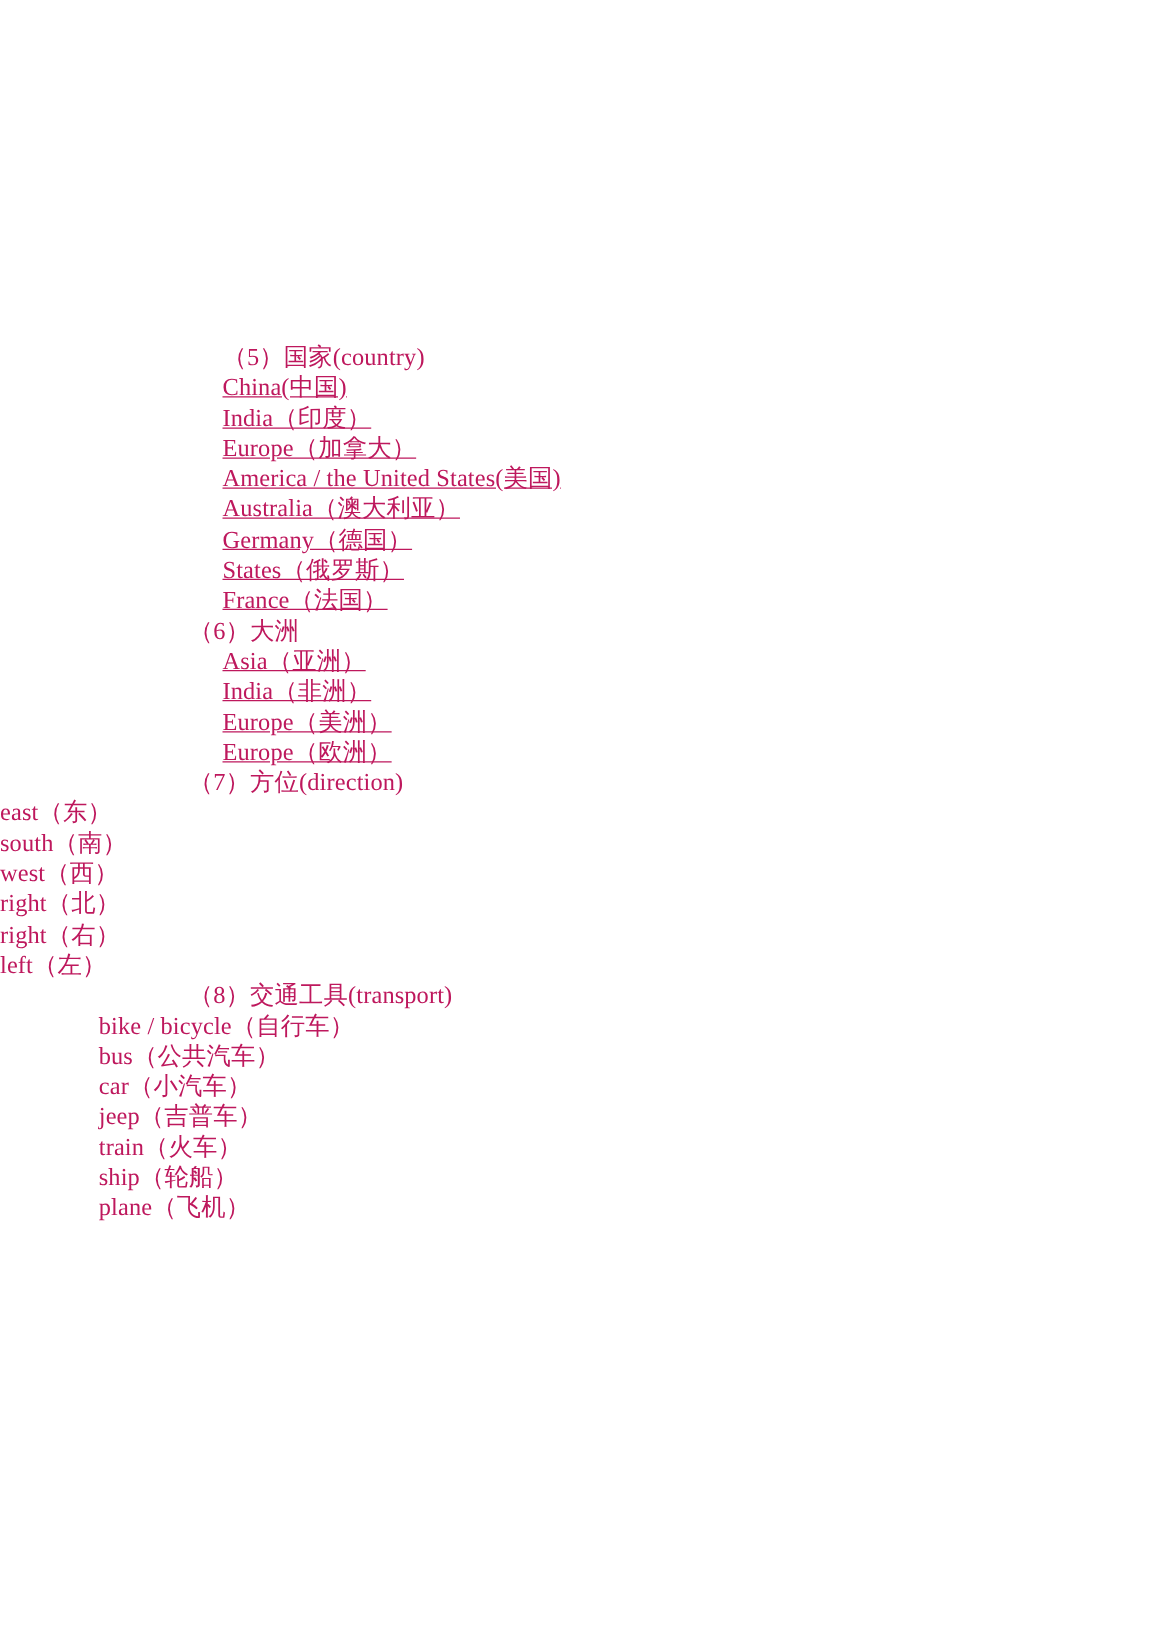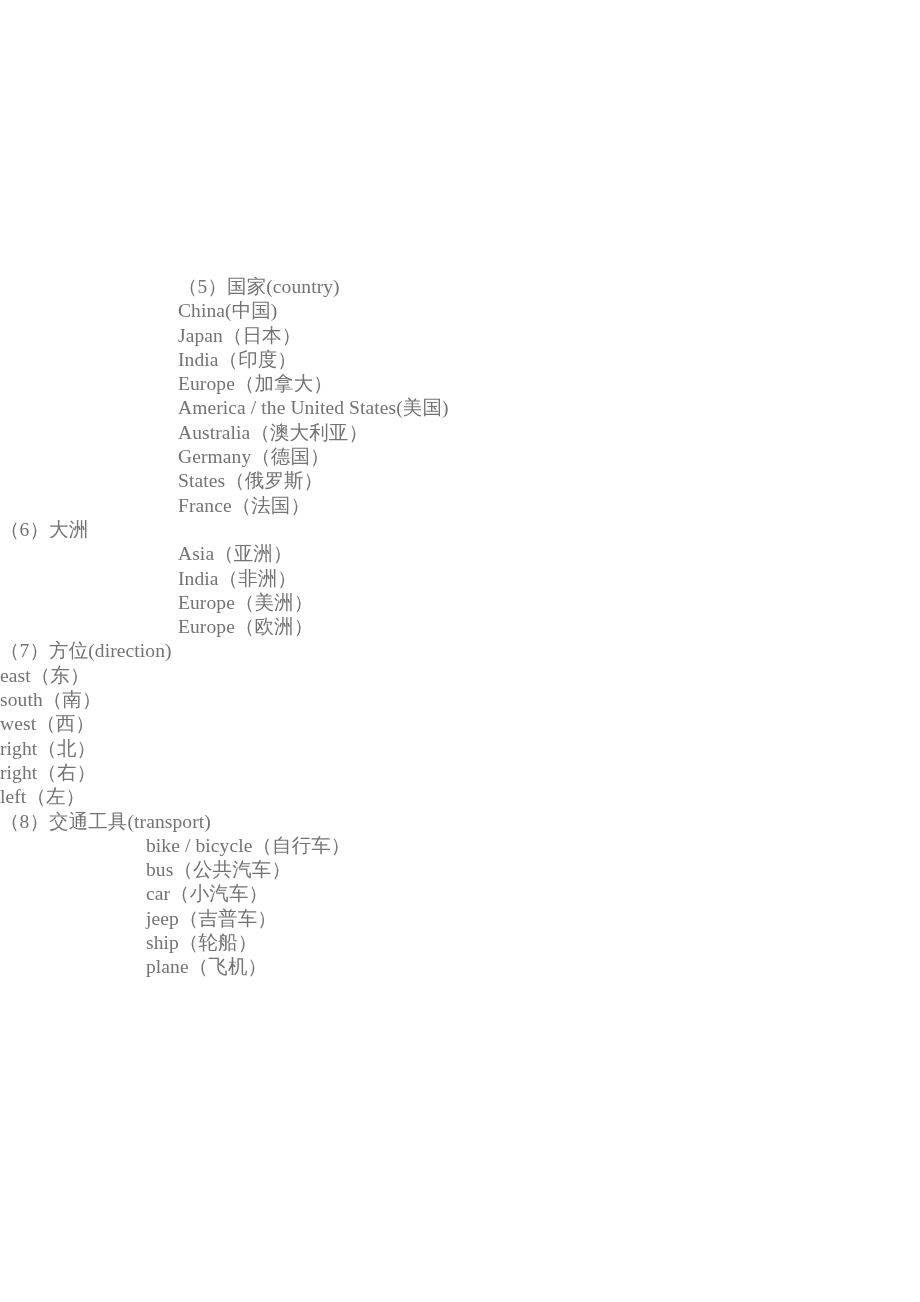--- a/index.html
+++ b/index.html
@@ -9,56 +9,55 @@
     background: #ffffff;
   }
   .page {
     position: relative;
     width: 920px;
     height: 1302px;
     background: #ffffff;
     margin: 0 auto;
     overflow: hidden;
     font-family: "Liberation Serif", "DejaVu Serif", serif;
-    color: #737373;
+    color: #be185d;
     -webkit-font-smoothing: antialiased;
   }
   
   .content {
     position: absolute;
     left: 0;
     top: 275px;
     width: 920px;
   }
   .line {
     font-size: 19.5px;
     line-height: 24.3px;
     height: 24.3px;
     white-space: pre;
     letter-spacing: 0.1px;
   }
   
   .lvl-heading-a { padding-left: 178px; }  
-  .lvl-heading-b { }  
-  .lvl-item-a    { padding-left: 178px; }  
+  .lvl-heading-b { padding-left: 151px; }  
+  .lvl-item-a    { padding-left: 178px; text-decoration: underline; }  
   .lvl-item-b    { }  
-  .lvl-item-c    { padding-left: 104px; margin-left: 42px; }  
+  .lvl-item-c    { padding-left: 79px; }  
   .cjk {
     font-family: "Liberation Serif", "DejaVu Serif", serif;
   }
 </style>
 </head>
 <body>
 
 <div class="page">
   <div class="content" id="content-root">
       <div class="section">
         <div class="line cjk lvl-heading-a">（5）国家(country)</div>
         <div class="line cjk lvl-item-a">China(中国)</div>
-        <div class="line cjk lvl-item-a">Japan（日本）</div>
         <div class="line cjk lvl-item-a">India（印度）</div>
         <div class="line cjk lvl-item-a">Europe（加拿大）</div>
         <div class="line cjk lvl-item-a">America / the United States(美国)</div>
         <div class="line cjk lvl-item-a">Australia（澳大利亚）</div>
         <div class="line cjk lvl-item-a">Germany（德国）</div>
         <div class="line cjk lvl-item-a">States（俄罗斯）</div>
         <div class="line cjk lvl-item-a">France（法国）</div>
       </div>
       <div class="section">
         <div class="line cjk lvl-heading-b">（6）大洲</div>
@@ -75,17 +74,18 @@
         <div class="line cjk lvl-item-b">right（北）</div>
         <div class="line cjk lvl-item-b">right（右）</div>
         <div class="line cjk lvl-item-b">left（左）</div>
       </div>
       <div class="section">
         <div class="line cjk lvl-heading-b">（8）交通工具(transport)</div>
         <div class="line cjk lvl-item-c">bike / bicycle（自行车）</div>
         <div class="line cjk lvl-item-c">bus（公共汽车）</div>
         <div class="line cjk lvl-item-c">car（小汽车）</div>
         <div class="line cjk lvl-item-c">jeep（吉普车）</div>
+        <div class="line cjk lvl-item-c">train（火车）</div>
         <div class="line cjk lvl-item-c">ship（轮船）</div>
         <div class="line cjk lvl-item-c">plane（飞机）</div>
       </div>
     </div>
 </div>
 
 </body></html>

